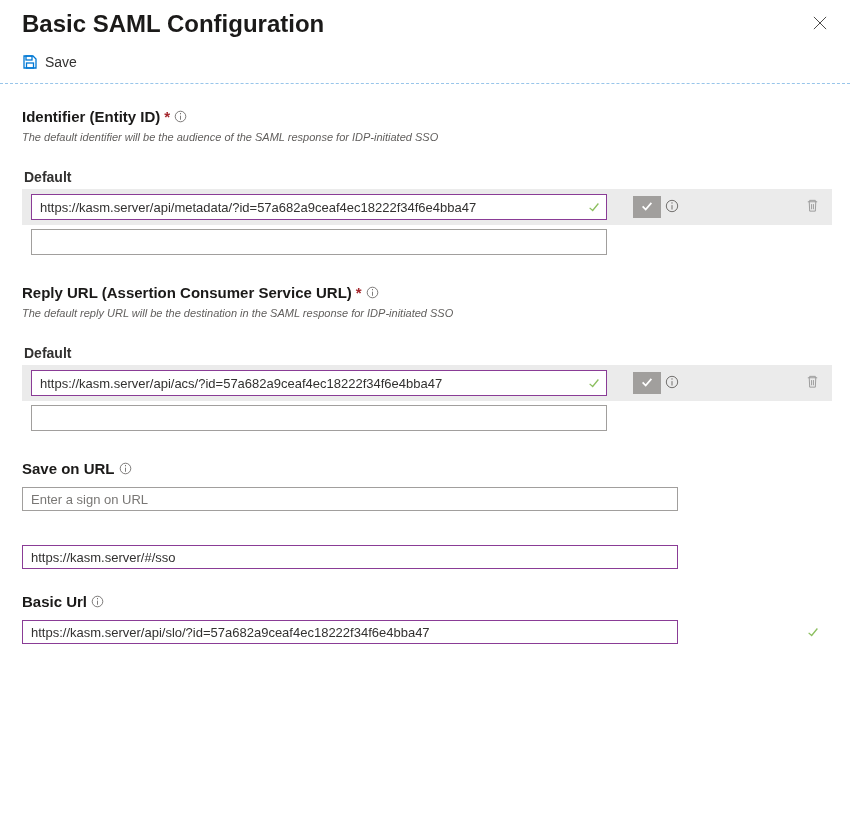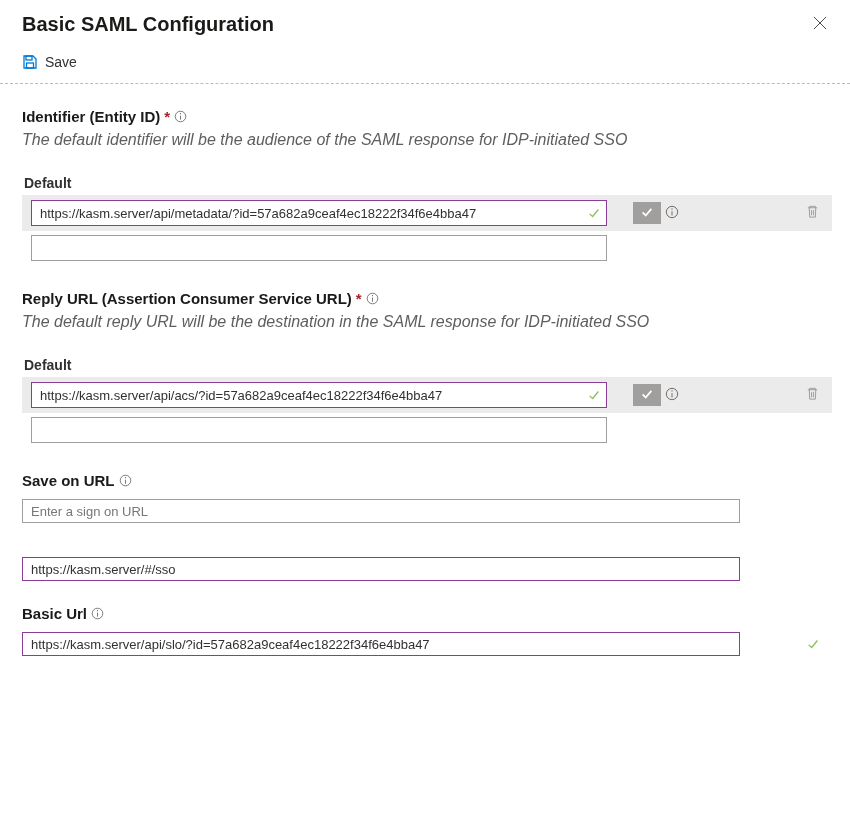--- a/index.html
+++ b/index.html
@@ -12,21 +12,21 @@
     width: 850px;
   }
   .panel { padding: 0 0 30px 0; }
   .header {
     display: flex;
     align-items: center;
     justify-content: space-between;
     padding: 8px 14px 4px 22px;
   }
   .title {
-    font-size: 20px;
+    font-size: 24px;
     font-weight: 600;
     color: #1b1a19;
   }
   .close-btn {
     width: 32px; height: 32px;
     display: flex; align-items: center; justify-content: center;
     cursor: pointer;
     color: #323130;
   }
   .close-btn svg { width: 14px; height: 14px; }
@@ -65,21 +65,21 @@
   .req { color: #a4262c; }
   .info-icon {
     display: inline-flex;
     color: #605e5c;
     cursor: pointer;
   }
   .info-icon svg { width: 13px; height: 13px; }
   .helper {
     font-style: italic;
     color: #605e5c;
-    font-size: 16px;
+    font-size: 11px;
     margin-top: 6px;
   }
 
   .multi-header {
     margin-top: 26px;
     padding: 0 2px 4px 2px;
     font-size: 14px;
     font-weight: 600;
     color: #323130;
     display: flex;
@@ -152,21 +152,21 @@
     padding-right: 6px;
   }
   .cell-delete svg { width:15px; height:15px; }
 
   .field-wrap {
     margin-top: 10px;
     position: relative;
   }
   .field-input.wide {
     height: 24px;
-    width: 718px;
+    width: 656px;
   }
   .field-input::placeholder { color: #797775; }
 
 </style>
 </head>
 <body>
 
 <div class="panel">
 
   <div class="header">

